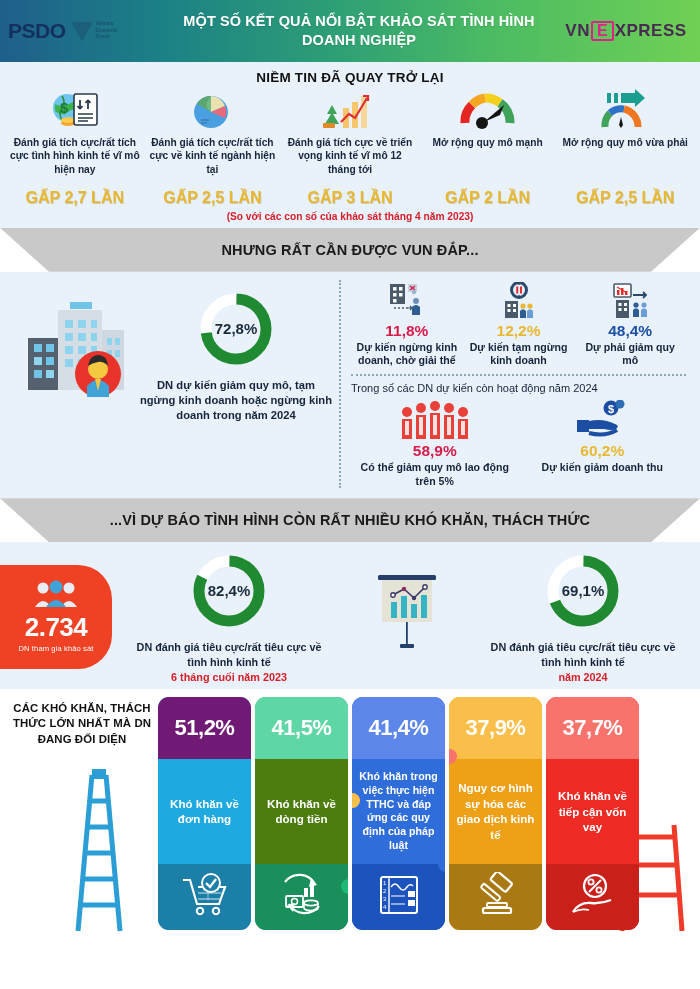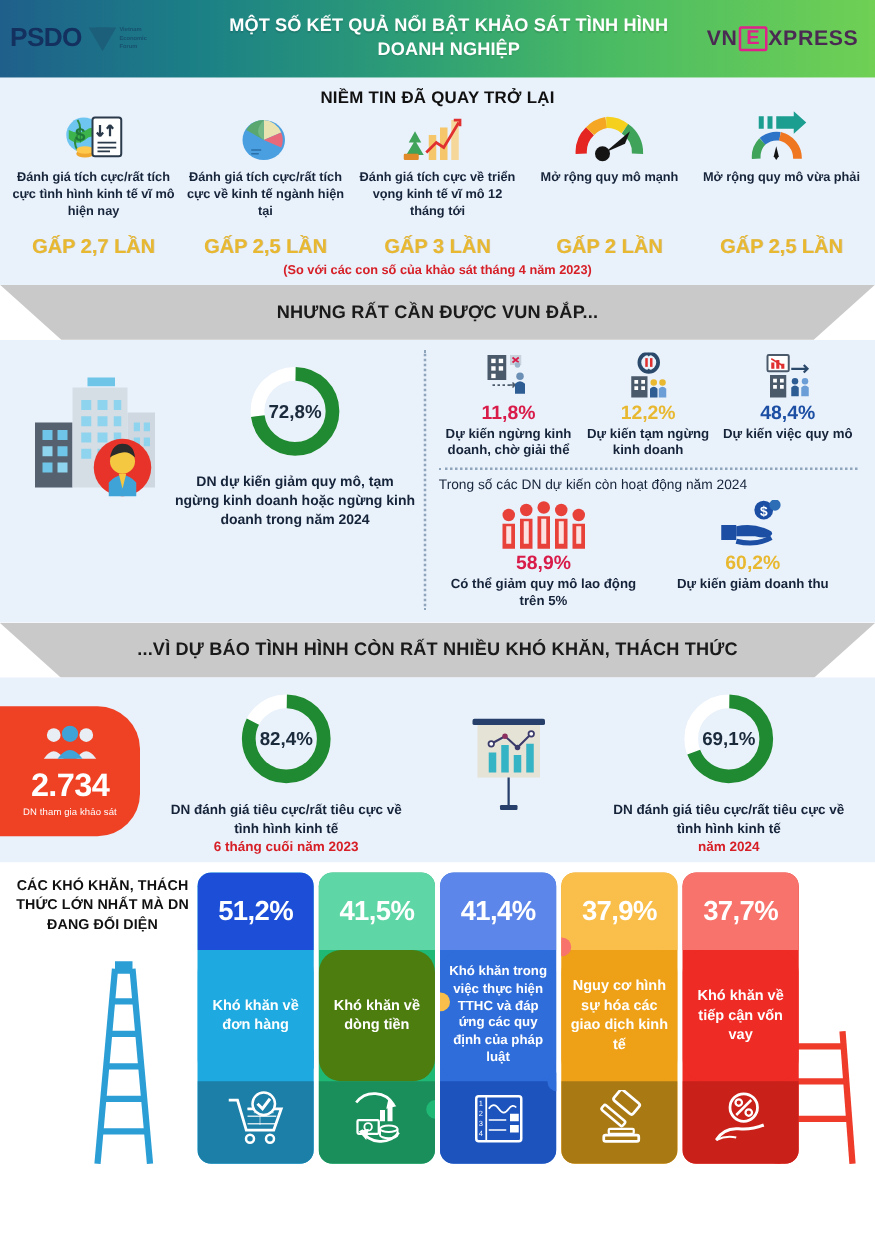--- a/index.html
+++ b/index.html
@@ -100,21 +100,21 @@
   .sec4 { background: #ffffff; position: relative; height: 255px; padding-top: 8px; }
   .s4-title {
     position: absolute; left: 6px; top: 12px; width: 152px; text-align: center;
     font-size: 11.4px; font-weight: bold; color: #111; line-height: 1.35; letter-spacing: .1px;
   }
   .bars { position: absolute; left: 158px; top: 8px; display: flex; gap: 4px; }
   .bar { width: 93px; height: 233px; border-radius: 11px; overflow: hidden; position: relative;
          display: flex; flex-direction: column; color: #fff; text-align: center; }
   .bar .b-top { height: 62px; display: flex; align-items: center; justify-content: center; }
   .b-pct { font-size: 22px; font-weight: bold; letter-spacing: -0.5px; }
-  .bar .b-mid { flex: 1; display: flex; align-items: center; justify-content: center; padding: 0 5px; border-radius: 18px; }
+  .bar .b-mid { flex: 1; display: flex; align-items: center; justify-content: center; padding: 0 5px; }
   .b-lab { font-size: 11.6px; font-weight: bold; line-height: 1.34; }
   .b-lab.sm { font-size: 10.6px; line-height: 1.3; }
   .bar .b-bot { height: 66px; display: flex; align-items: center; justify-content: center; }
   .notch { position: absolute; width: 15px; height: 15px; border-radius: 50%; }
   .ladder-l, .ladder-r { position: absolute; bottom: 5px; }
 </style>
 </head>
 <body>
 
 <div class="header">
@@ -342,21 +342,21 @@
             <rect x="12.5" y="26" width="3" height="3" fill="#fff"></rect>
               <rect x="18" y="26" width="3" height="3" fill="#fff"></rect>
             <path d="M27 13 h13 m-3 -3 l3 3 l-3 3" stroke="#2b4a6b" stroke-width="1.8" fill="none"></path>
             <circle cx="30" cy="23" r="2.6" fill="#2d5d93"></circle>
             <path d="M27 28 q3 -3.4 6 0 l0 7 l-6 0z" fill="#2d5d93"></path>
             <circle cx="38" cy="23" r="2.6" fill="#6b9ed6"></circle>
             <path d="M35 28 q3 -3.4 6 0 l0 7 l-6 0z" fill="#6b9ed6"></path>
           </svg>
         </div>
         <div class="pct pct-blue">48,4%</div>
-        <div class="cell-lab">Dự kiến việc quy mô</div>
+        <div class="cell-lab">Dự phải giảm quy mô</div>
       </div>
     </div>
 
     <div class="s2-div"></div>
     <div class="among">Trong số các DN dự kiến còn hoạt động năm 2024</div>
 
     <div class="s2-two">
       <div class="s2-cell">
         <div class="s2-ico">
           <svg width="80" height="40" viewBox="0 0 80 40">
@@ -489,21 +489,21 @@
         <line x1="23" y1="50" x2="73" y2="50"></line>
         <line x1="25" y1="22" x2="71" y2="22"></line>
       </g>
       <rect x="20" y="4" width="13" height="9" fill="#ee3b2a"></rect>
     </svg>
   </div>
 
   <div class="bars">
 
     <div class="bar" style="background:#1eaae0;">
-      <div class="b-top" style="background:#1d4ed8;">
+      <div class="b-top" style="background:#701a75;">
         <span class="b-pct">51,2%</span>
       </div>
       <div class="b-mid" style="background:#1eaae0;">
         <span class="b-lab">Khó khăn về đơn hàng</span>
       </div>
       <div class="b-bot" style="background:#1b7fa8;">
         <span>
           <svg width="52" height="46" viewBox="0 0 52 46">
             <path d="M4 8 h7 l7 24 h22 l6 -17 h-27" stroke="#fff" stroke-width="2.2" fill="none"></path>
             <circle cx="21" cy="39" r="3.2" stroke="#fff" stroke-width="2" fill="none"></circle>

